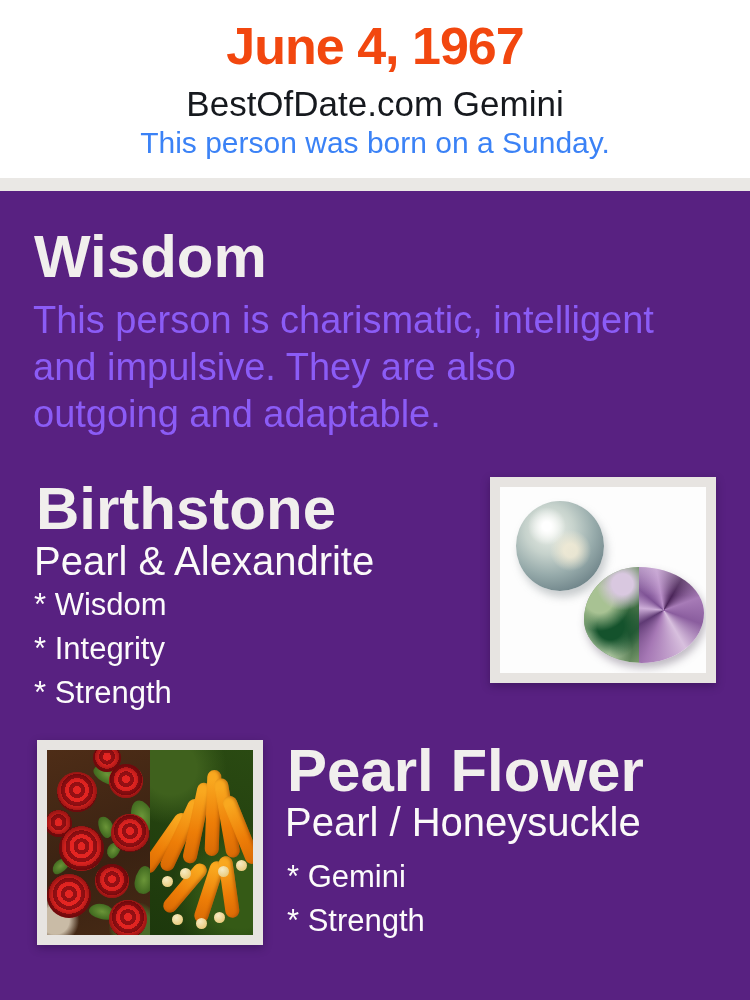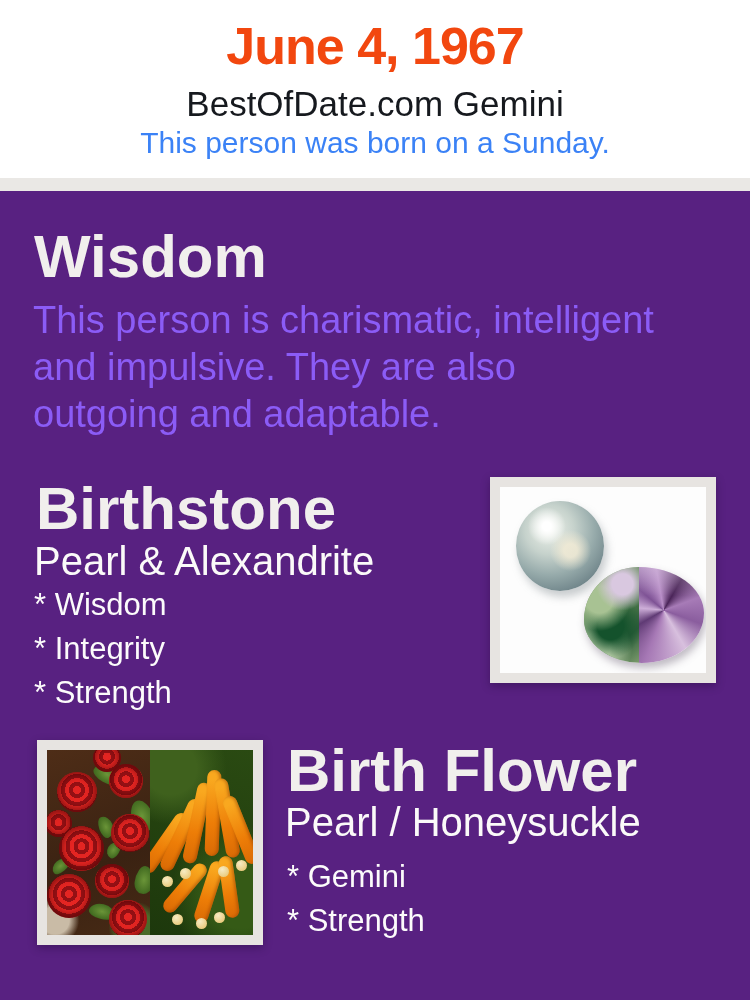--- a/index.html
+++ b/index.html
@@ -165,20 +165,20 @@
         <div class="bud" style="left:30px;top:118px"></div>
         <div class="bud" style="left:68px;top:116px"></div>
         <div class="bud" style="left:86px;top:110px"></div>
         <div class="bud" style="left:22px;top:164px"></div>
         <div class="bud" style="left:46px;top:168px"></div>
         <div class="bud" style="left:64px;top:162px"></div>
       </div>
     </div>
   </div>
 
-  <div class="section-heading h-birthflower">Birth Flower</div>
+  <div class="section-heading h-birthflower">Pearl Flower</div>
   <div class="sub-name sub-flowers">Pearl / Honeysuckle</div>
   <ul class="traits traits-flower">
     <li>* Gemini</li>
     <li>* Strength</li>
   </ul>
 
 </div>
 
 </body></html>

